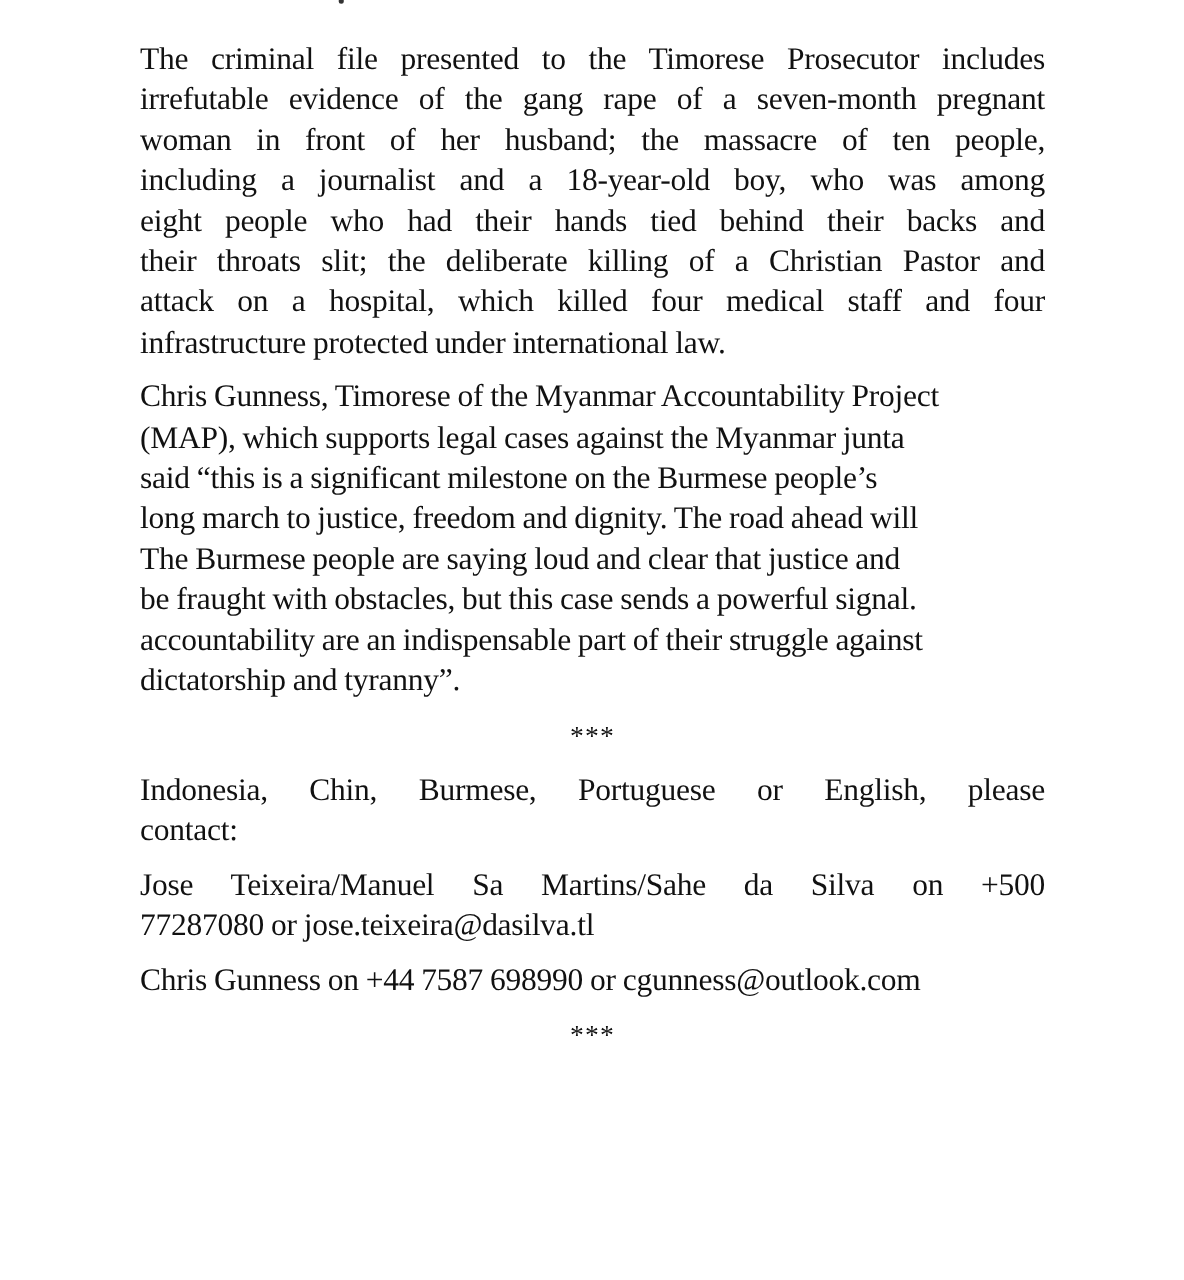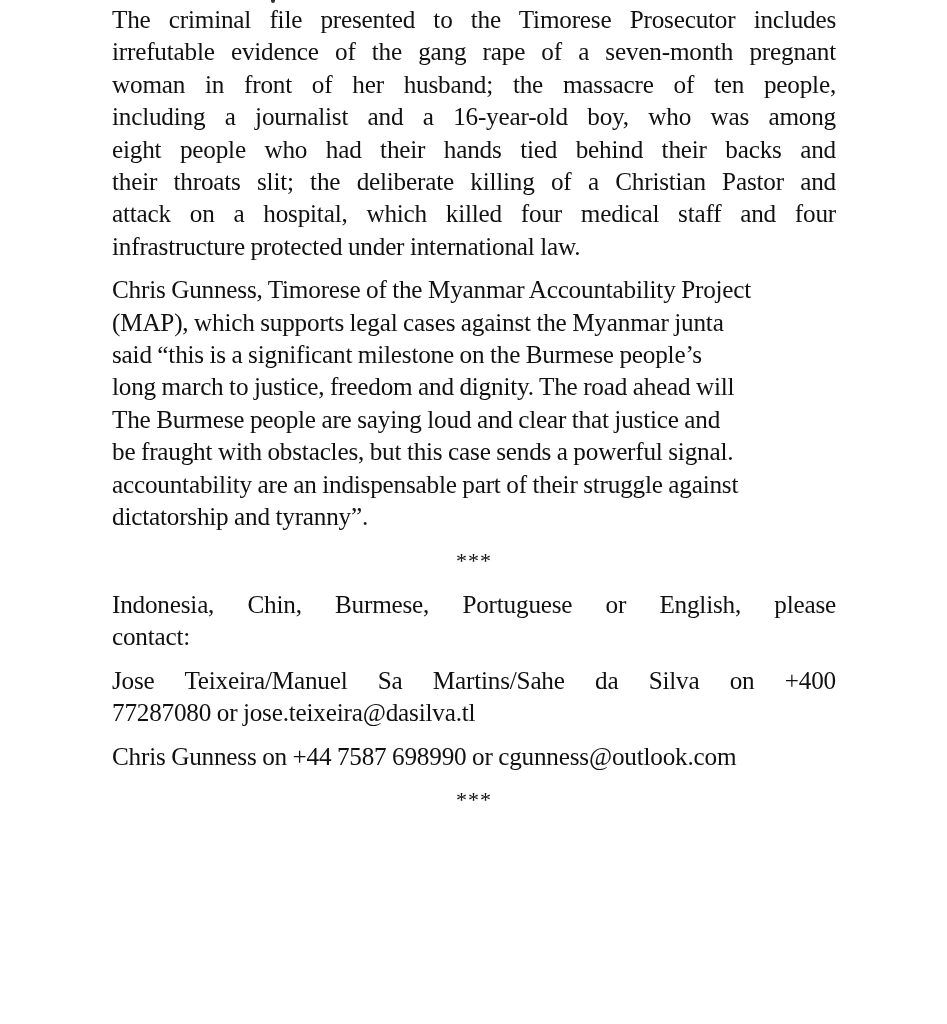--- a/index.html
+++ b/index.html
@@ -11,21 +11,21 @@
       width: 947px;
       height: 1024px;
       overflow: hidden;
       position: relative;
       font-family: "Liberation Serif", "DejaVu Serif", serif;
       color: #111111;
     }
     .page {
       position: absolute;
       left: 112px;
-      top: 4px;
+      top: 32px;
       width: 724px;
       font-size: 25.2px;
       line-height: 32.4px;
     }
     .para {
       margin: 0 0 11px 0;
       text-align: justify;
       word-spacing: -0.5px;
       letter-spacing: -0.2px;
     }
@@ -64,21 +64,21 @@
 <body>
 
 <div class="top-fragment"></div>
 
 <div class="page">
 
   <div class="para">
     <span class="line">The criminal file presented to the Timorese Prosecutor includes</span>
     <span class="line">irrefutable evidence of the gang rape of a seven-month pregnant</span>
     <span class="line">woman in front of her husband; the massacre of ten people,</span>
-    <span class="line">including a journalist and a 16-year-old boy, who was among</span>
+    <span class="line">including a journalist and a 18-year-old boy, who was among</span>
     <span class="line">eight people who had their hands tied behind their backs and</span>
     <span class="line">their throats slit; the deliberate killing of a Christian Pastor and</span>
     <span class="line">attack on a hospital, which killed four medical staff and four</span>
     <span class="line last">infrastructure protected under international law.</span>
   </div>
 
   <div class="para left">
     <span class="line last">Chris Gunness, Timorese of the Myanmar Accountability Project</span>
     <span class="line last">(MAP), which supports legal cases against the Myanmar junta</span>
     <span class="line last">said “this is a significant milestone on the Burmese people’s</span>
@@ -90,21 +90,21 @@
   </div>
 
   <div class="sep">***</div>
 
   <div class="para">
     <span class="line">Indonesia, Chin, Burmese, Portuguese or English, please</span>
     <span class="line last">contact:</span>
   </div>
 
   <div class="para contact">
-    <span class="line">Jose Teixeira/Manuel Sa Martins/Sahe da Silva on +400</span>
+    <span class="line">Jose Teixeira/Manuel Sa Martins/Sahe da Silva on +500</span>
     <span class="line last">77287080 or jose.teixeira@dasilva.tl</span>
   </div>
 
 
   <div class="para contact">
     <span class="line last">Chris Gunness on +44 7587 698990 or cgunness@outlook.com</span>
   </div>
 
   <div class="sep">***</div>
 

